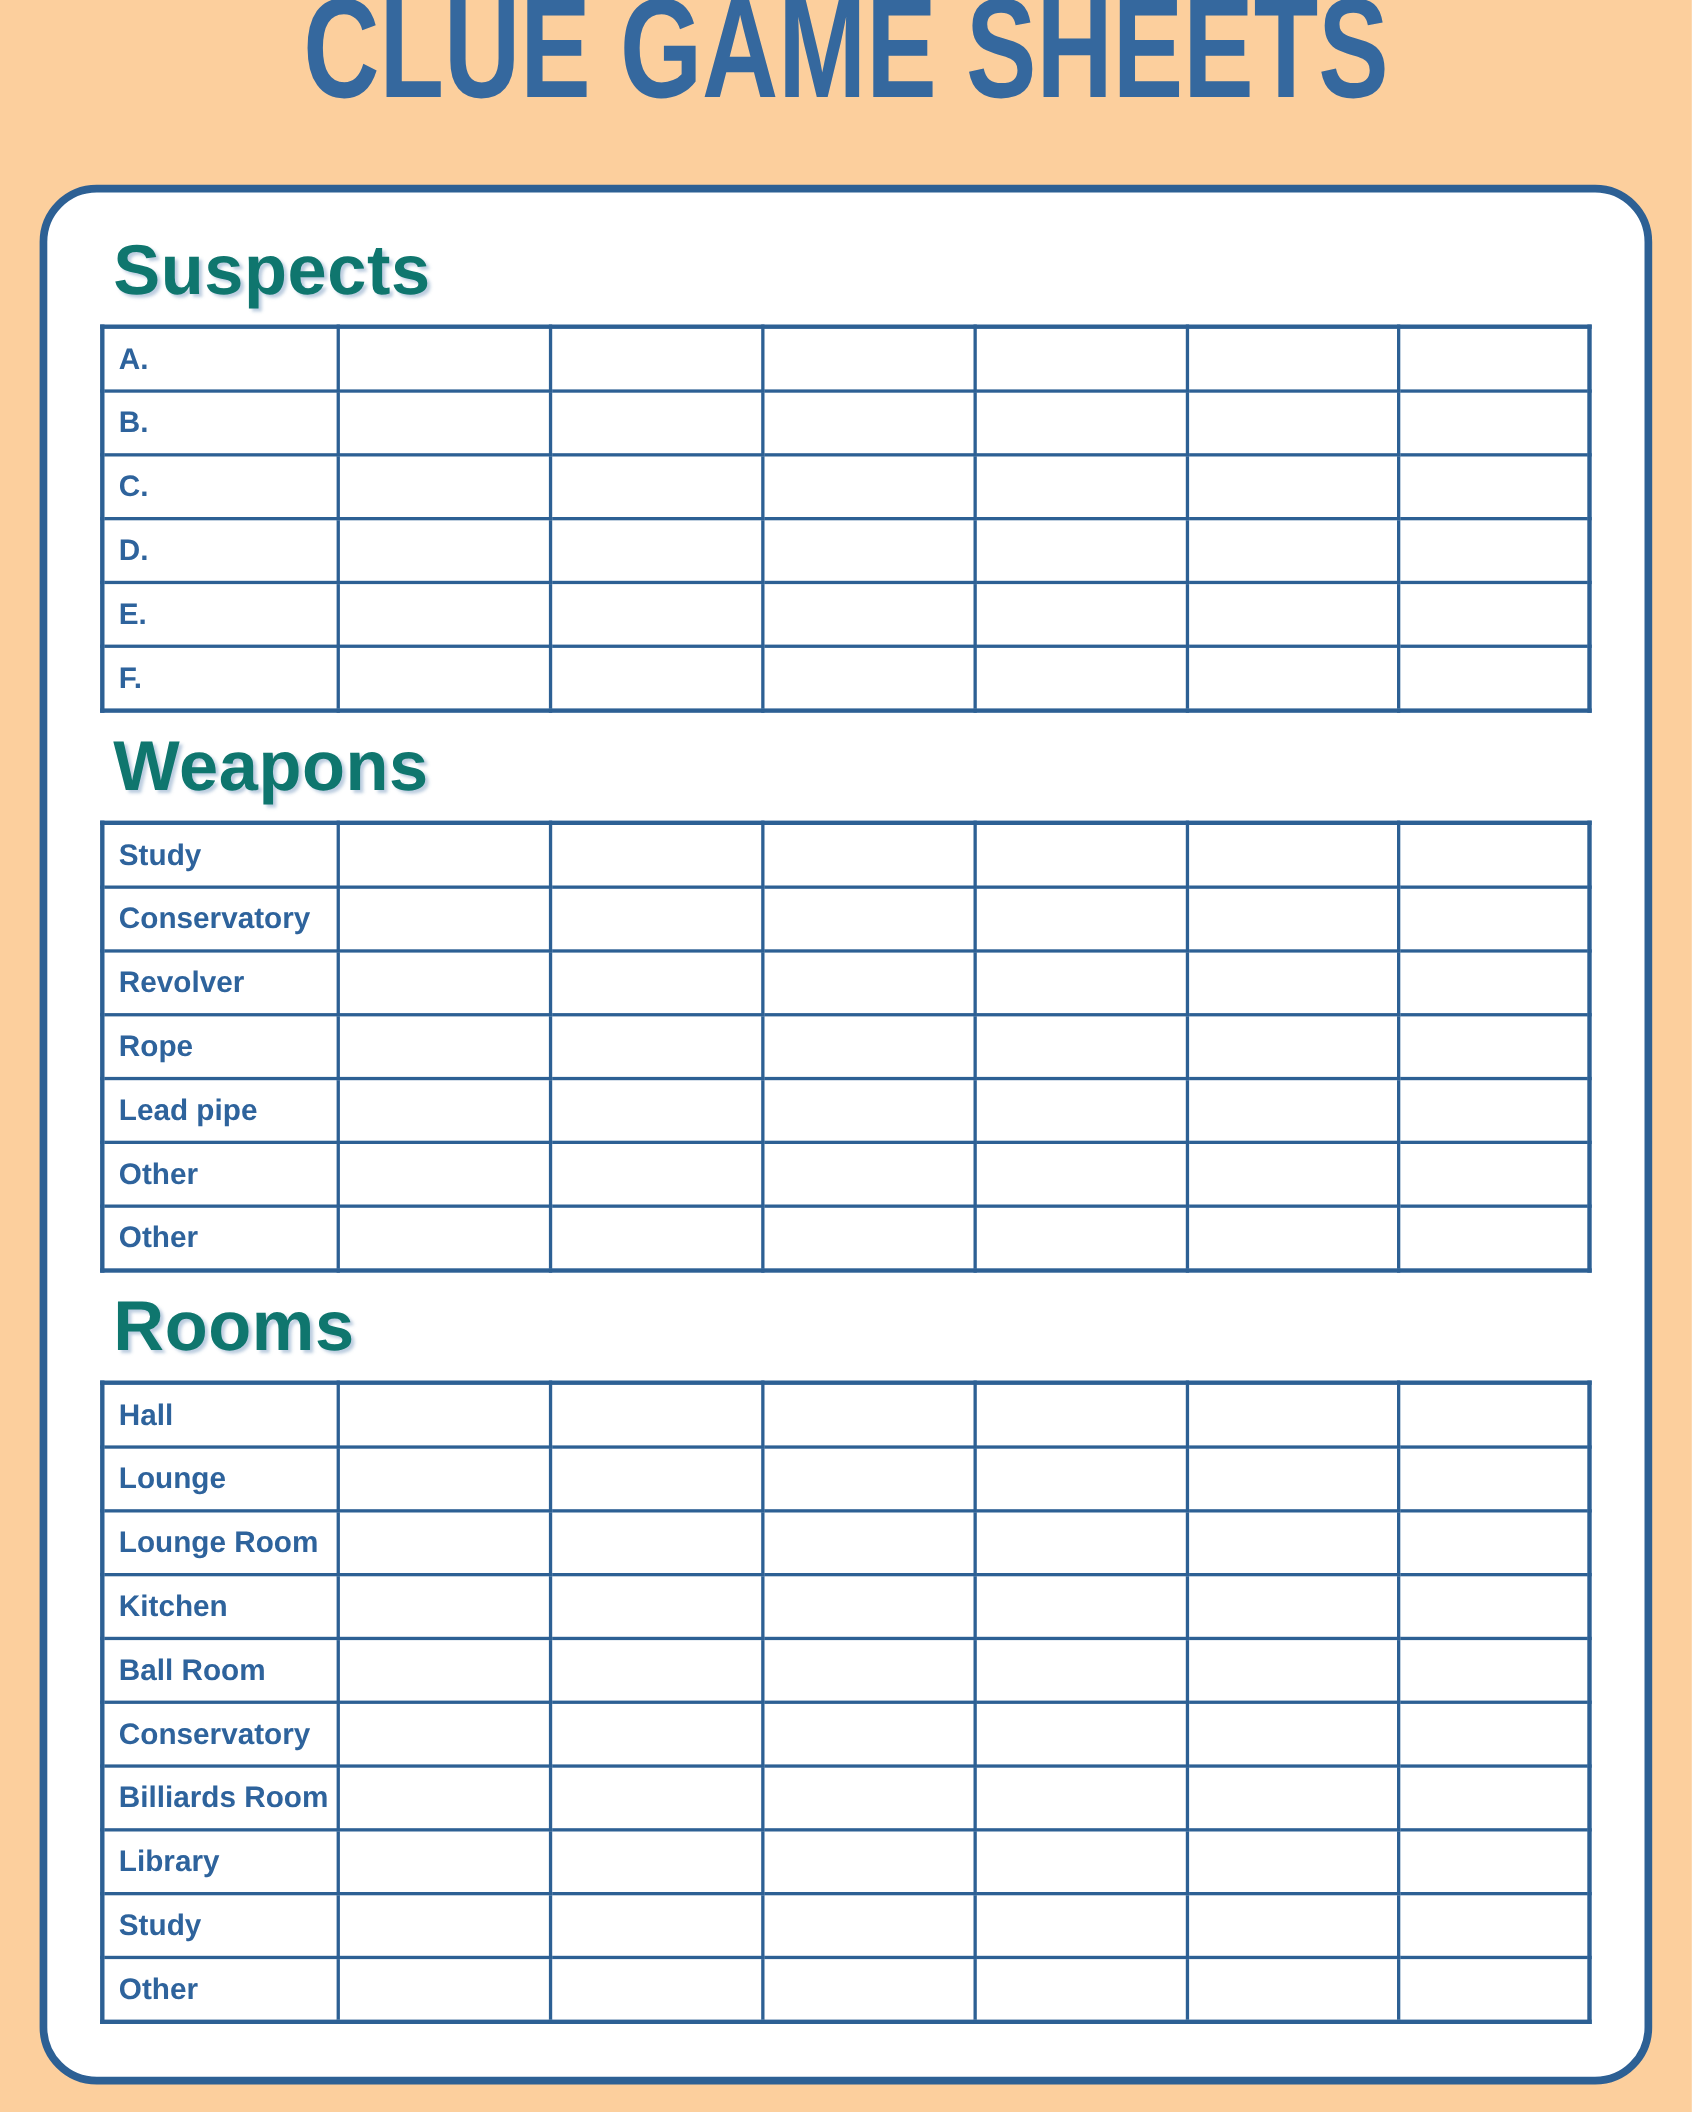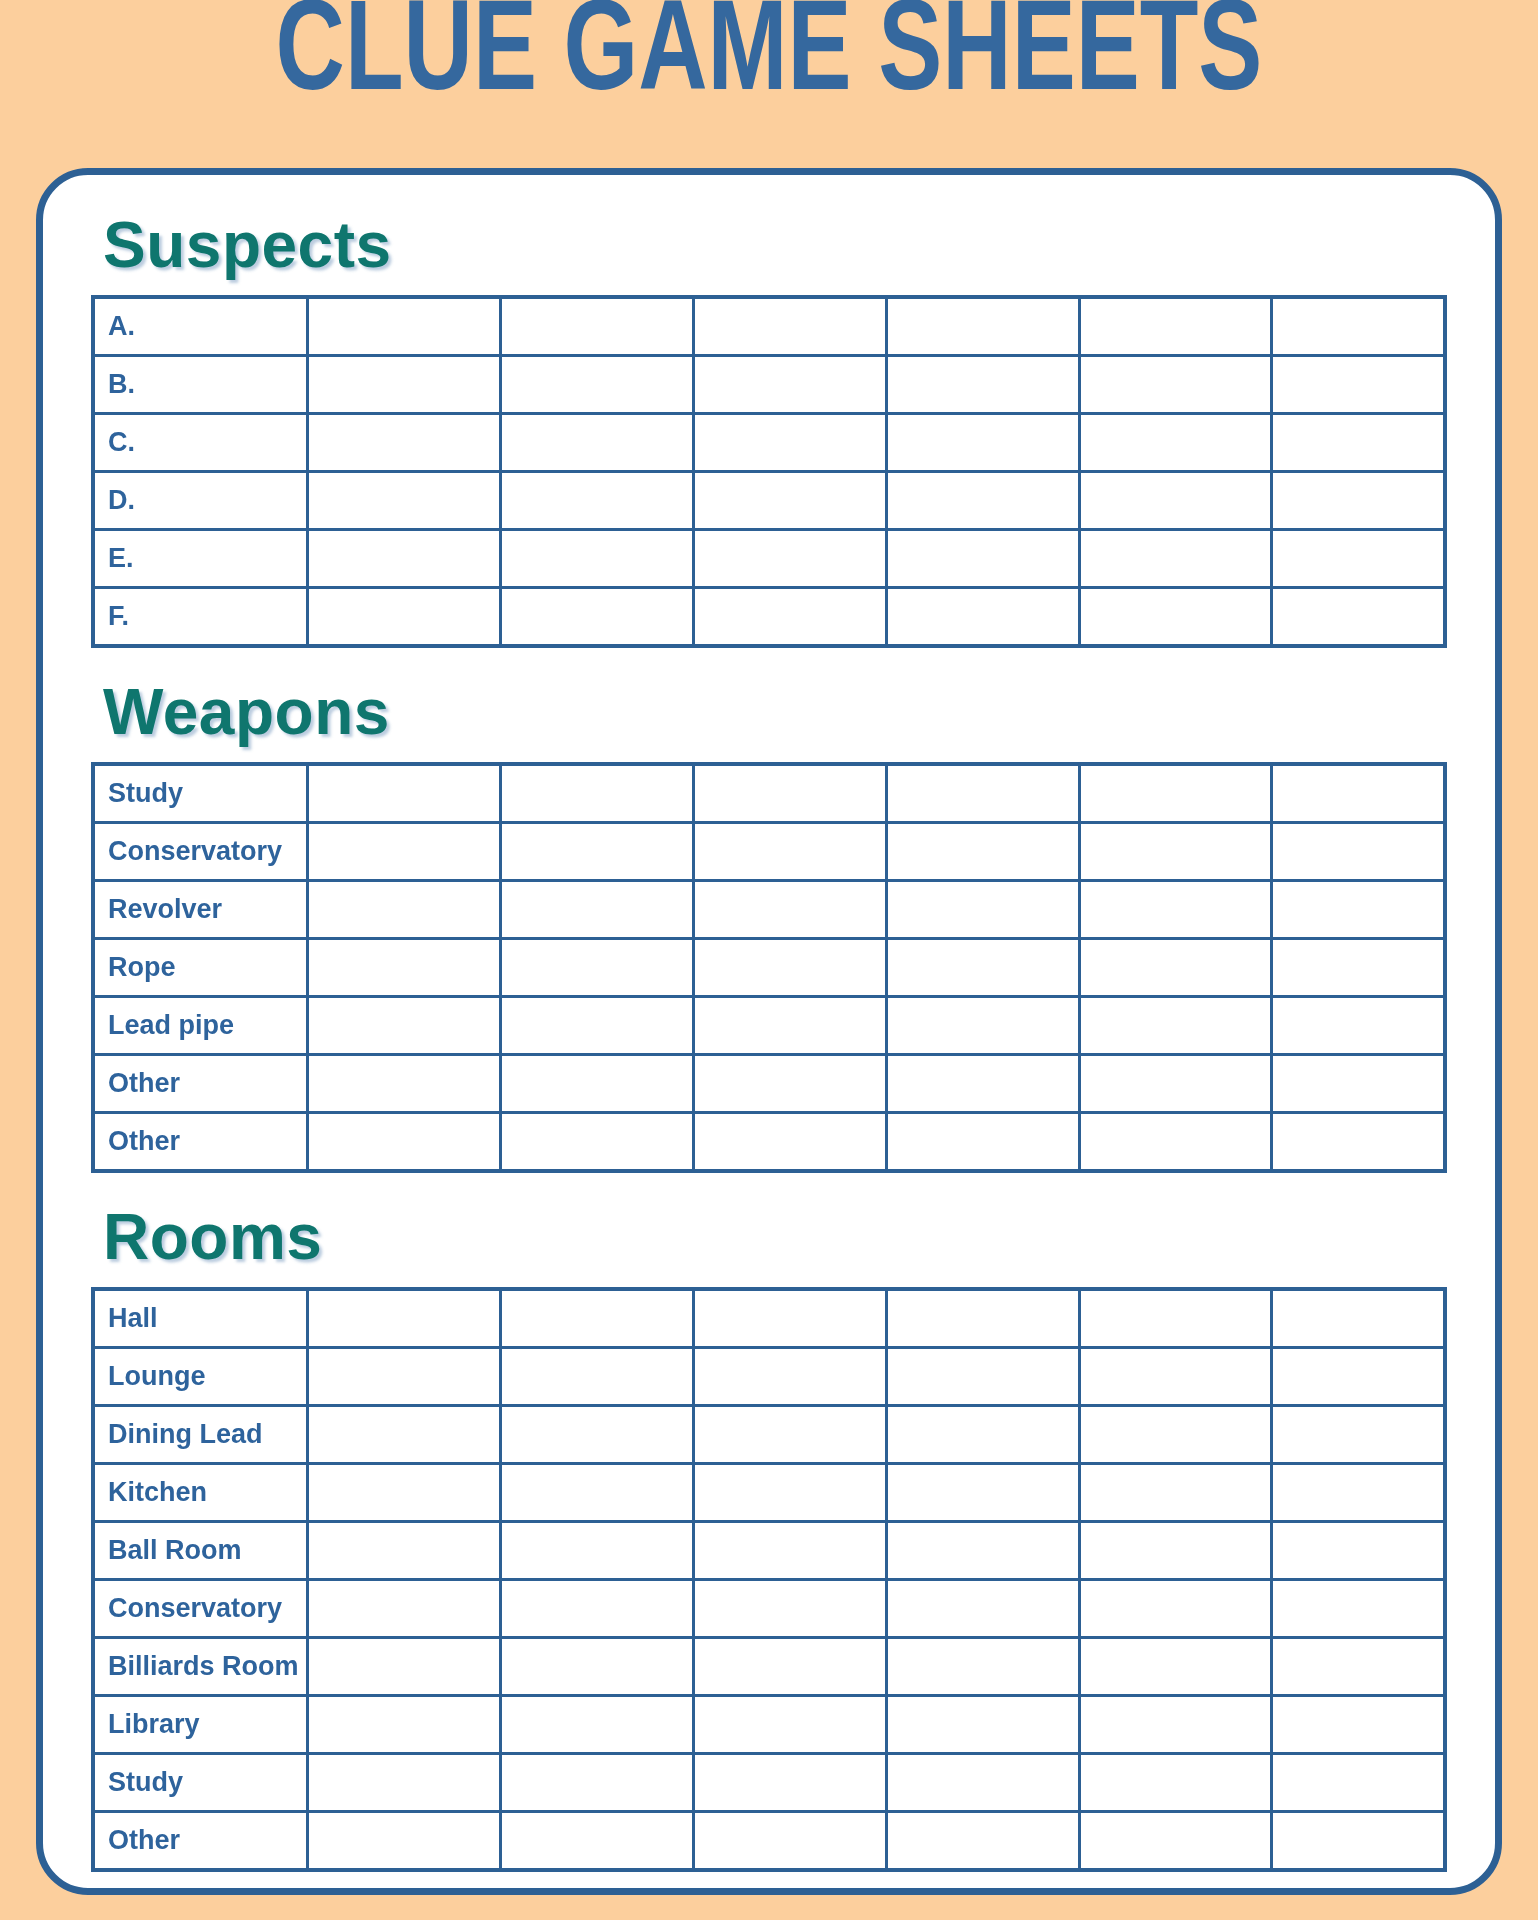--- a/index.html
+++ b/index.html
@@ -32,21 +32,21 @@
     position: absolute;
     top: 168px; left: 36px;
     width: 1466px; height: 1727px;
     box-sizing: border-box;
     background: #ffffff;
     border: 7px solid #2d6094;
     border-radius: 52px;
     padding: 34px 48px 0 48px;
     overflow: hidden;
   }
-  .section { margin-top: 28px; }
+  .section { margin-top: 12px; }
   .section:first-child { margin-top: 0; }
   .section-heading {
     margin: 0 0 14px 12px;
     font-size: 64px;
     line-height: 72px;
     font-weight: bold;
     color: #0f766e;
     letter-spacing: 0.5px;
     text-shadow: 3px 3px 3px rgba(104,141,183,0.45);
   }
@@ -258,21 +258,21 @@
               <tr>
                 <td class="row-label">Lounge</td>
                 <td class="mark-cell"></td>
                 <td class="mark-cell"></td>
                 <td class="mark-cell"></td>
                 <td class="mark-cell"></td>
                 <td class="mark-cell"></td>
                 <td class="mark-cell"></td>
               </tr>
               <tr>
-                <td class="row-label">Dining Lead</td>
+                <td class="row-label">Lounge Room</td>
                 <td class="mark-cell"></td>
                 <td class="mark-cell"></td>
                 <td class="mark-cell"></td>
                 <td class="mark-cell"></td>
                 <td class="mark-cell"></td>
                 <td class="mark-cell"></td>
               </tr>
               <tr>
                 <td class="row-label">Kitchen</td>
                 <td class="mark-cell"></td>

